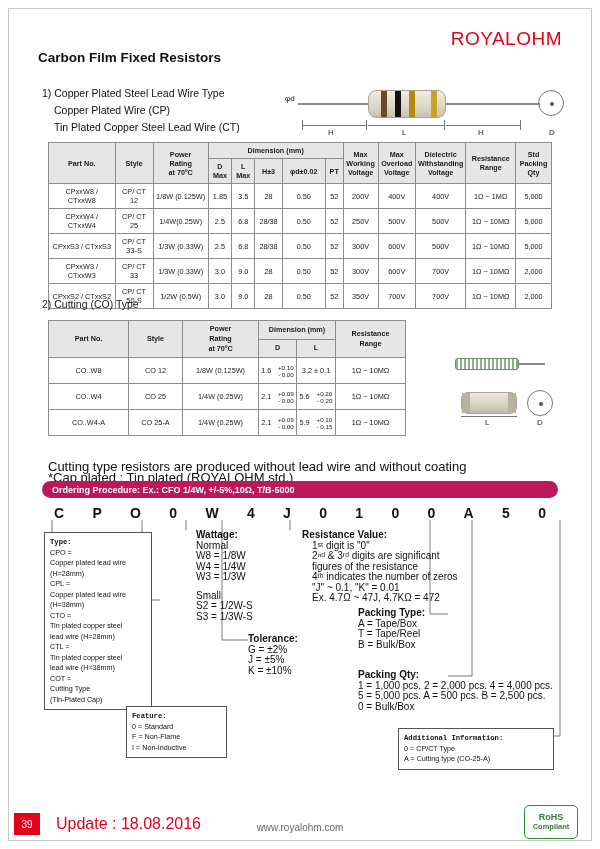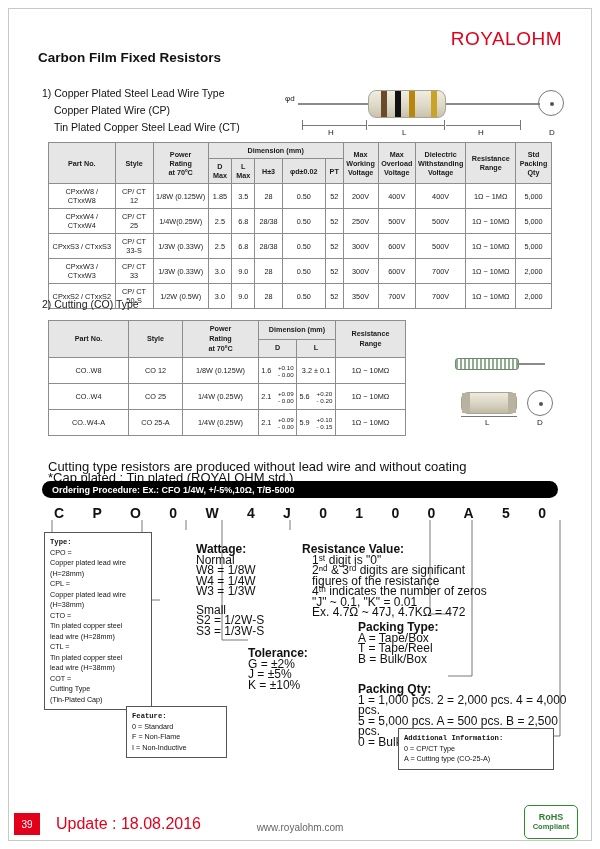--- a/index.html
+++ b/index.html
@@ -83,38 +83,38 @@
     background:linear-gradient(#efeade,#d6d0bf 60%,#c0b9a5); border:1px solid #a9a396;
   }
   .cap-end { position:absolute; top:0; width:8px; height:100%; background:#b9b2a0; }
   .cap-circle { position:absolute; left:72px; top:38px; width:26px; height:26px;
                 border:1px solid #777; border-radius:50%; }
   .cap-circle::after{content:"";position:absolute;left:11px;top:11px;width:4px;height:4px;background:#555;border-radius:50%;}
 
   
   .order-bar {
     position:absolute; left:42px; top:481px; width:516px; height:17px;
-    background:#000000; border-radius:9px;
+    background:#be185d; border-radius:9px;
     color:#fff; font-size:9px; font-weight:bold;
     display:flex; align-items:center; padding-left:10px;text-align:right;
   }
   .code-row {
     position:absolute; left:42px; top:505px; width:516px;
     display:flex; justify-content:space-between;
     font-size:14px; font-weight:bold; color:#111;
     padding:0 12px;
   }
   .lines { position:absolute; left:0; top:0; width:600px; height:849px; pointer-events:none; }
 
   .box {
     position:absolute; border:1px solid #555; background:#fff;
     font-size:7.2px; line-height:10.5px; padding:4px 5px; color:#111;
   }
   .box b { font-weight:bold;font-family:Liberation Mono, monospace; }
-  .plain { position:absolute; font-size:12px; line-height:10.5px; color:#111;margin-top:14px; }
+  .plain { position:absolute; font-size:10px; line-height:10.5px; color:#111; }
 
   .pagenum {
     position:absolute; left:14px; bottom:14px; width:26px; height:22px;
     background:#e2001a; color:#fff; font-size:10px;
     display:flex; align-items:center; justify-content:center;
   }
   .update { position:absolute; left:56px; bottom:16px; font-size:16px; color:#e2001a; }
   .site { position:absolute; left:0; right:0; bottom:16px; text-align:center; font-size:10px; color:#666; }
   .rohs {
     position:absolute; right:22px; bottom:10px; width:54px; height:34px;

